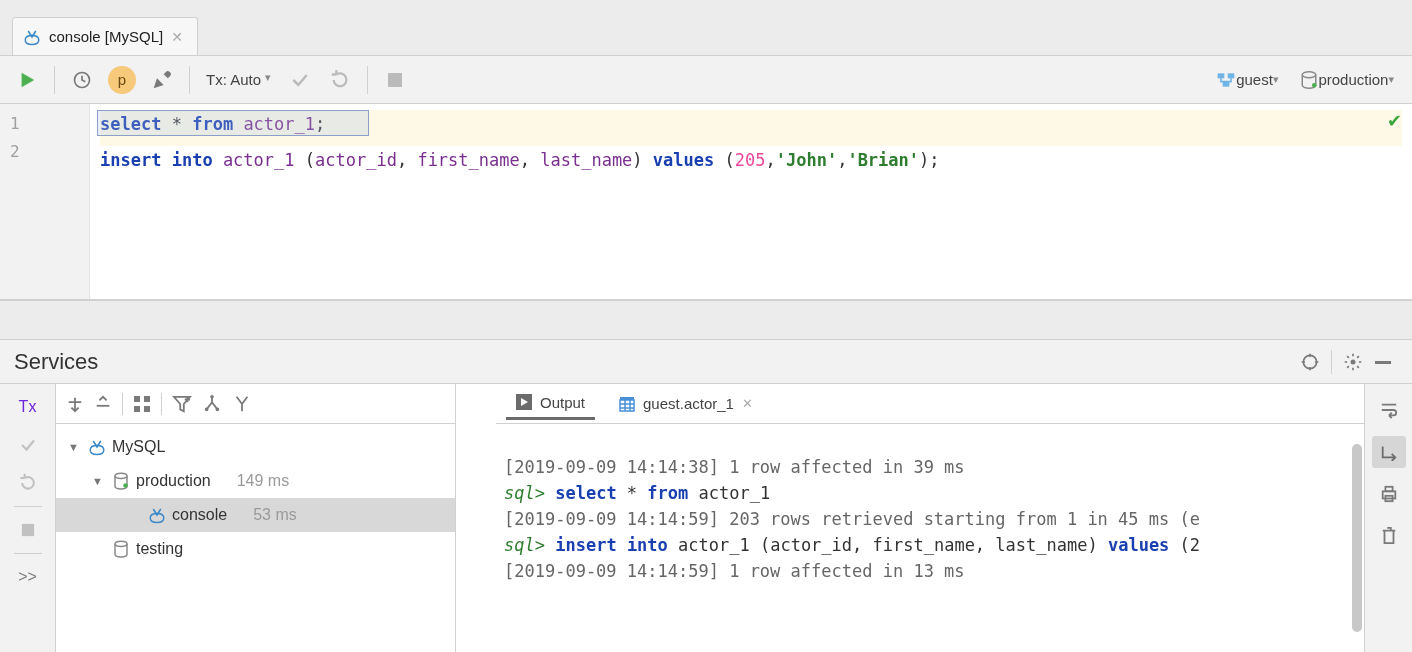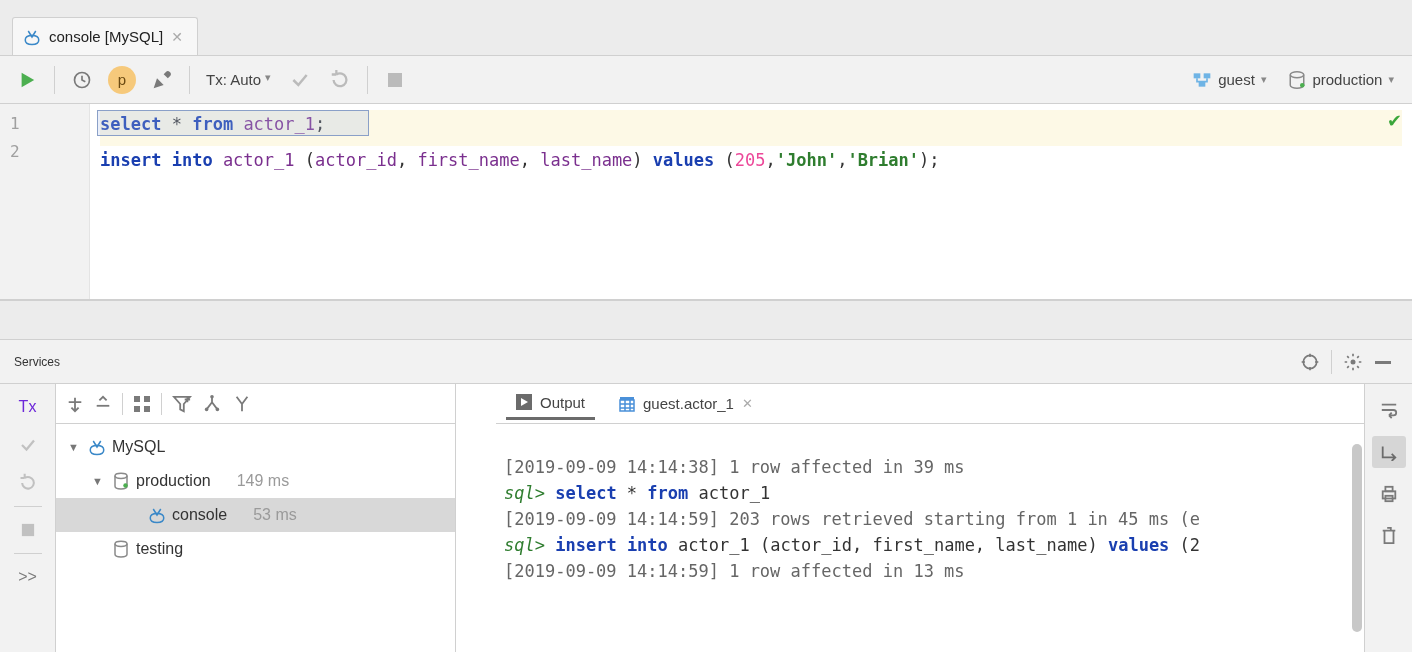--- a/index.html
+++ b/index.html
@@ -64,21 +64,21 @@
   .chev { color: #888; font-size: 11px; }
   .p-badge {
     width: 28px; height: 28px; border-radius: 50%;
     background: #f6c97b;
     color: #6b4a12;
     display: flex; align-items: center; justify-content: center;
     font-size: 15px;
   }
   .flexspacer { flex: 1; }
   .right-pill {
-    display: flex; align-items: center; gap: 6px;
+    display: flex; align-items: center; 
     font-size: 15px; color: #444; padding: 0 8px;
   }
   
   .editor-wrap {
     display: flex;
     background: #fff;
     height: 196px;
     border-bottom: 1px solid #d0d0d0;
     position: relative;
   }
@@ -127,21 +127,21 @@
     border-top: 1px solid #d0d0d0;
     border-bottom: 1px solid #d0d0d0;
   }
   
   .svc-head {
     height: 44px;
     background: #f2f2f2;
     border-bottom: 1px solid #d0d0d0;
     display: flex; align-items: center;
     padding: 0 14px;
-    font-size: 12px;
+    font-size: 22px;
     color: #333;
   }
   .svc-head .flexspacer { flex:1; }
   .svc-head .iconbtn { width:30px;height:30px;display:flex;align-items:center;justify-content:center;color:#6b6b6b; }
   .svc-vsep { width:1px;height:24px;background:#d0d0d0;margin:0 6px; }
   
   .lower {
     flex: 1;
     display: flex;
     background: #fff;

